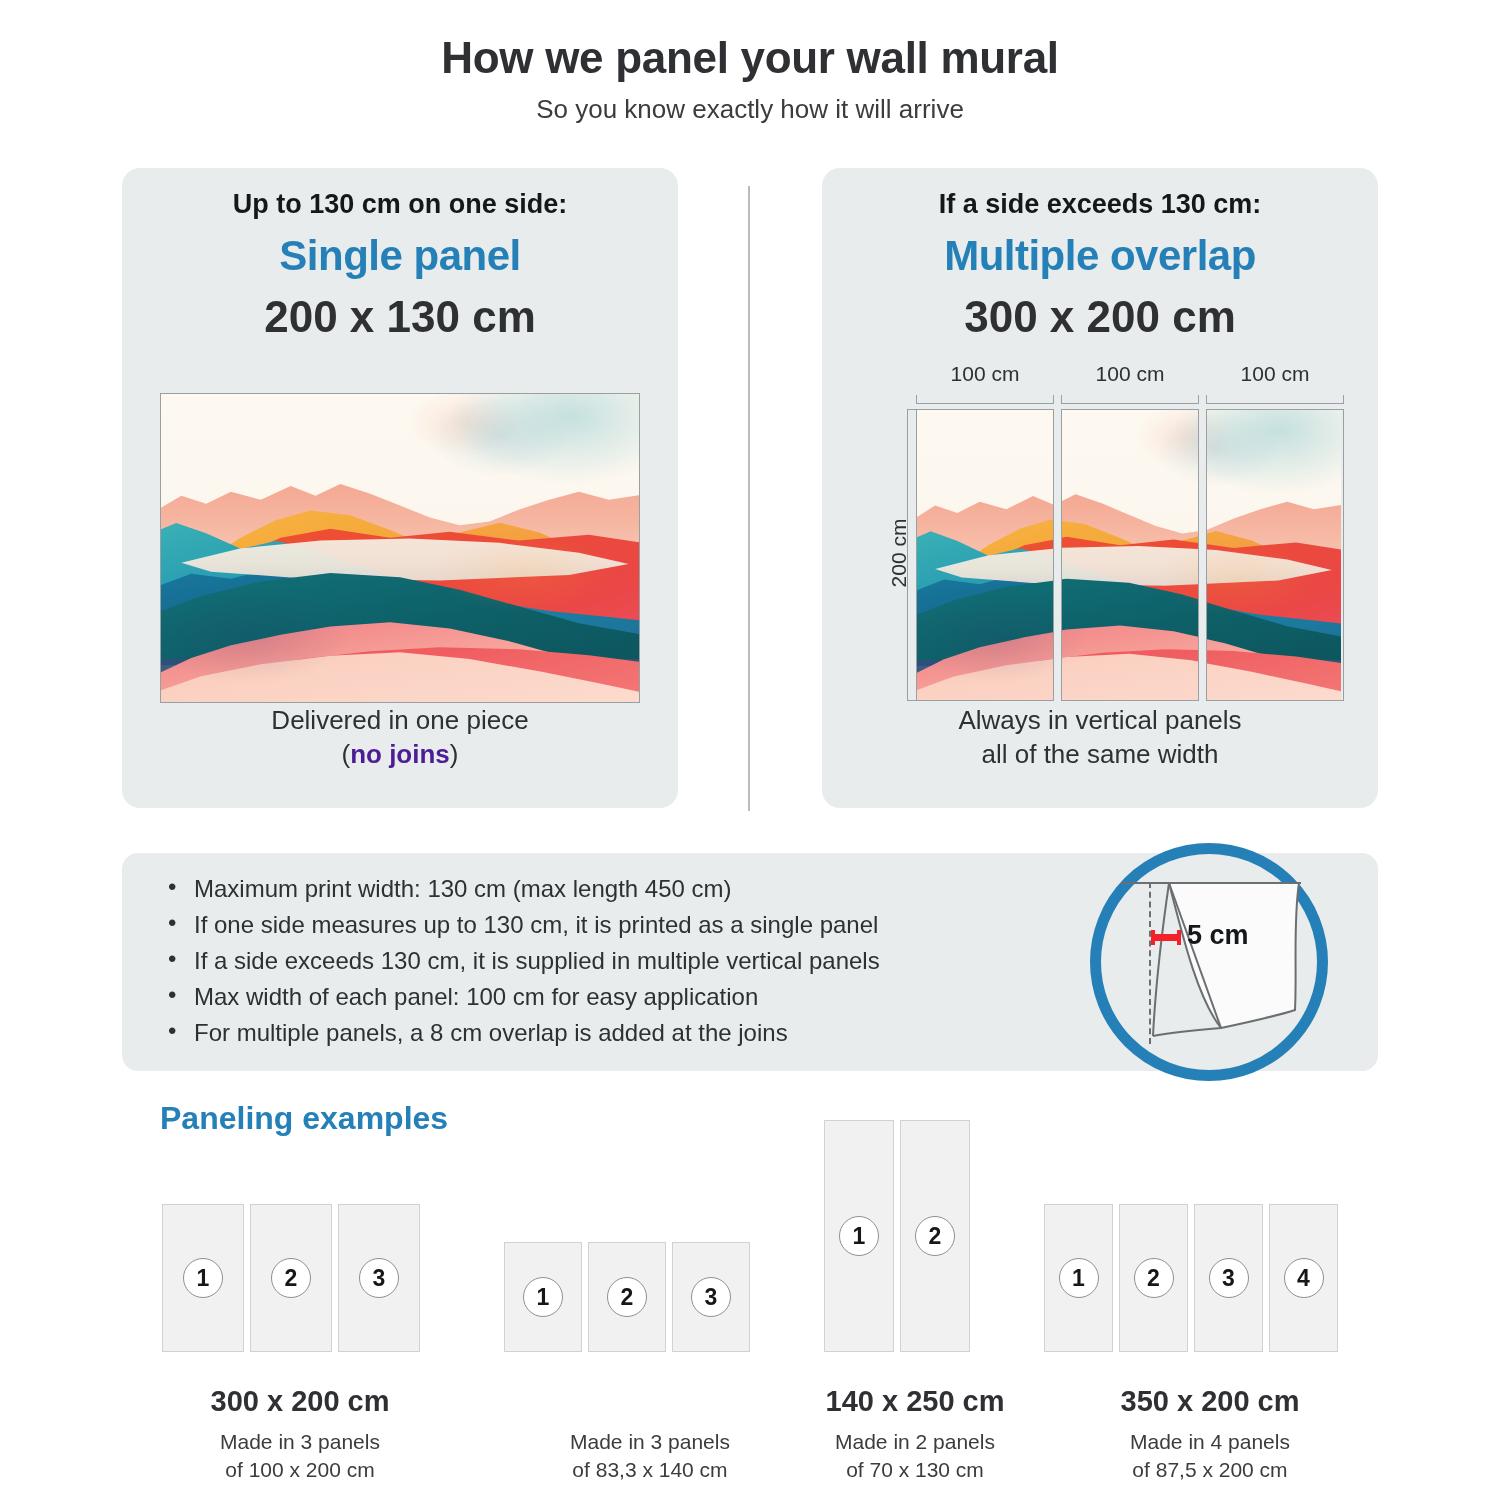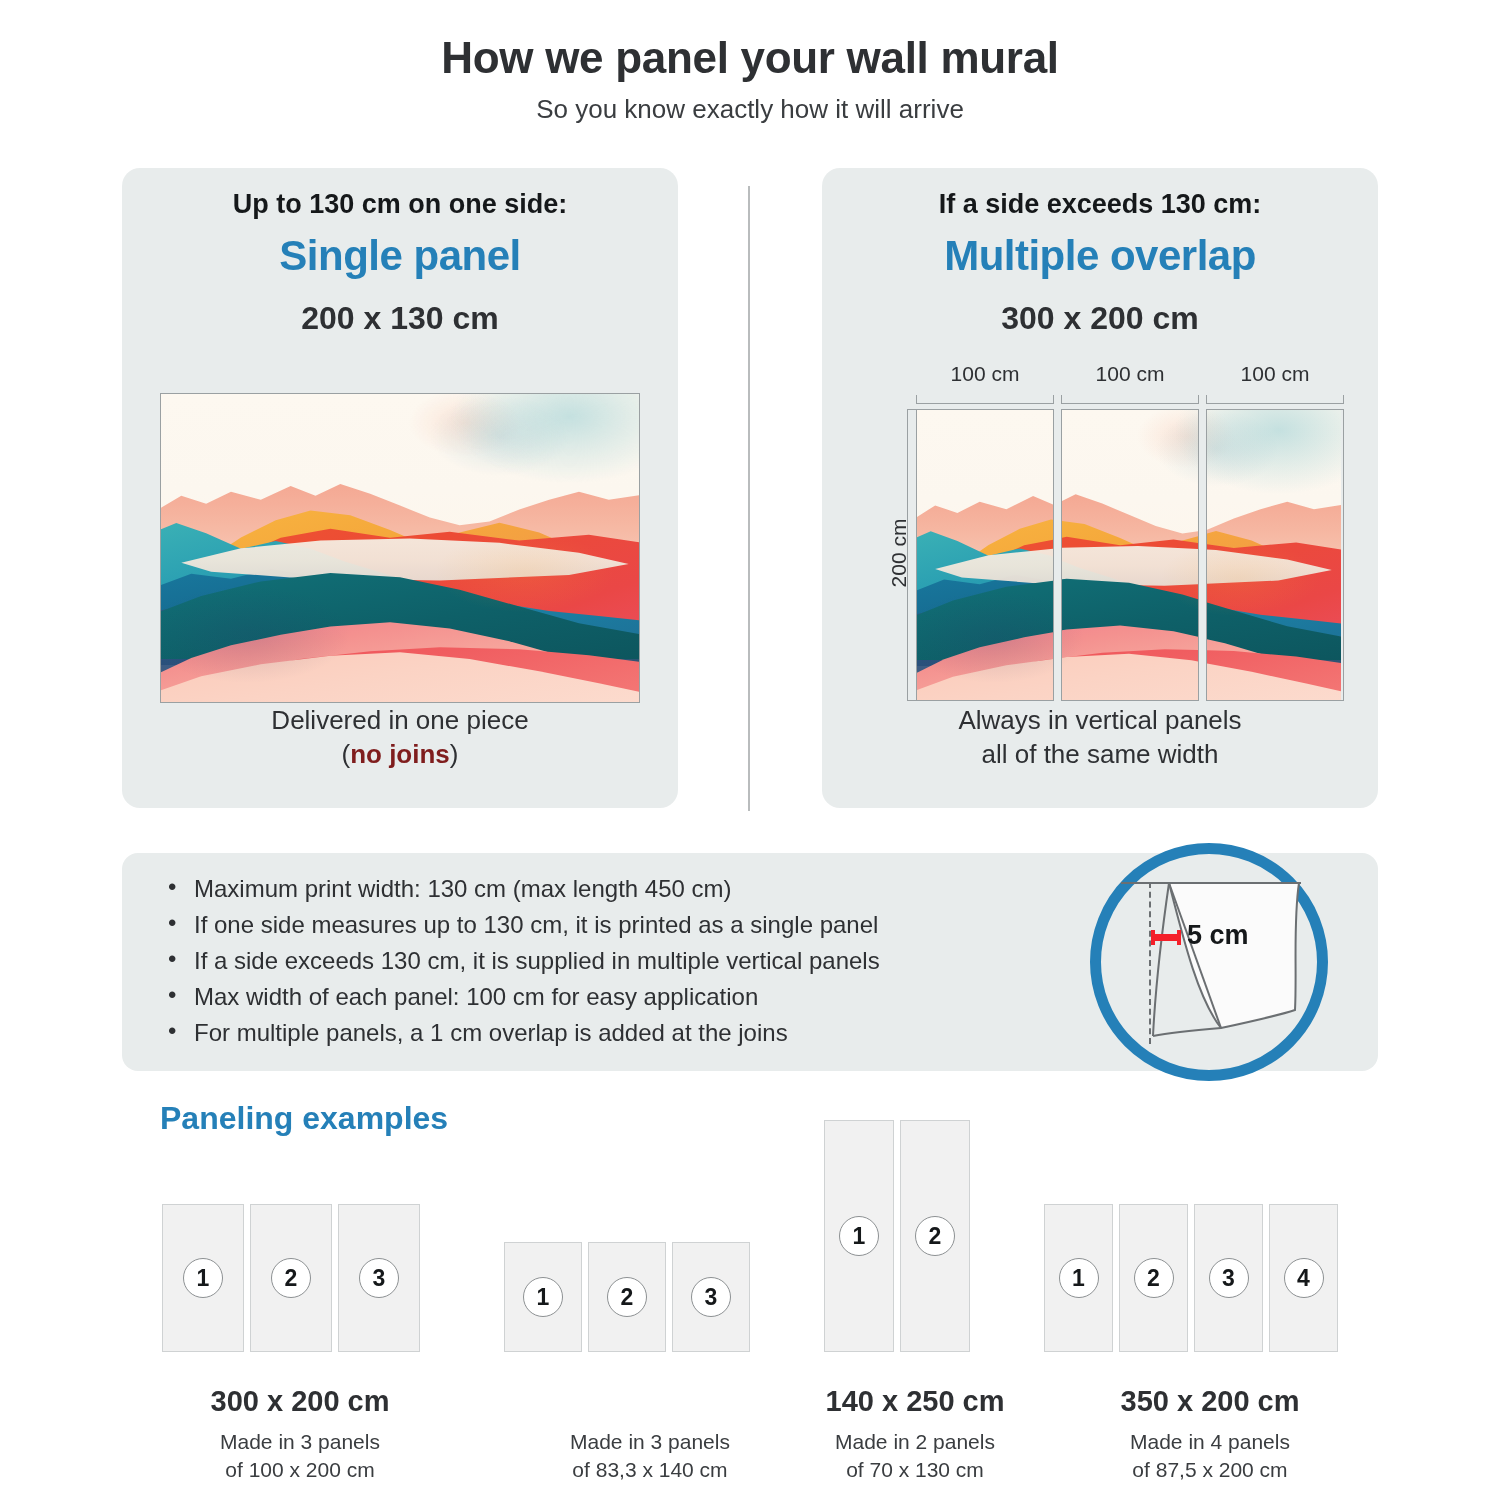--- a/index.html
+++ b/index.html
@@ -42,28 +42,28 @@
 
   .card-kicker {
     text-align: center; font-size: 27px; font-weight: bold;
     color: #15181a; line-height: 1.2;
   }
   .card-title {
     text-align: center; font-size: 42px; font-weight: bold;
     color: #2580b8; margin-top: 12px; letter-spacing: -0.5px;
   }
   .card-dims {
-    text-align: center; font-size: 32px; font-weight: bold;
-    color: #2e3033; margin-top: 20px;
+    text-align: center; font-size: 44px; font-weight: bold;
+    color: #2e3033; margin-top: 12px;
   }
   .card-caption {
     position: absolute; left: 0; width: 100%; bottom: 36px;
     text-align: center; font-size: 26px; color: #2e3033; line-height: 1.33;
   }
-  .card-caption .hl { color: #7f1d1d; font-weight: bold; }
+  .card-caption .hl { color: #4c1d95; font-weight: bold; }
 
   
   .mural {
     position: relative; overflow: hidden;
     background: #fbf6ee;
   }
   .mural .layer { position: absolute; left: -2%; width: 104%; }
 
   .sky-haze {
     top: 0; height: 52%;
@@ -431,21 +431,21 @@
     </div>
   </div>
 </div>
 
 <div class="specs">
   <ul>
     <li>Maximum print width: 130 cm (max length 450 cm)</li>
     <li>If one side measures up to 130 cm, it is printed as a single panel</li>
     <li>If a side exceeds 130 cm, it is supplied in multiple vertical panels</li>
     <li>Max width of each panel: 100 cm for easy application</li>
-    <li>For multiple panels, a 1 cm overlap is added at the joins</li>
+    <li>For multiple panels, a 8 cm overlap is added at the joins</li>
   </ul>
 </div>
 
 <div class="overlap">
   <div class="overlap-inner">
     <div class="ov-solid-top"></div>
     <div class="ov-dash-v"></div>
     <div class="ov-dash-h"></div>
     <svg class="ov-curl" viewBox="0 0 158 162">
       <path d="M22 3 L152 3 C146 42 150 92 148 130 C130 136 102 142 74 148

